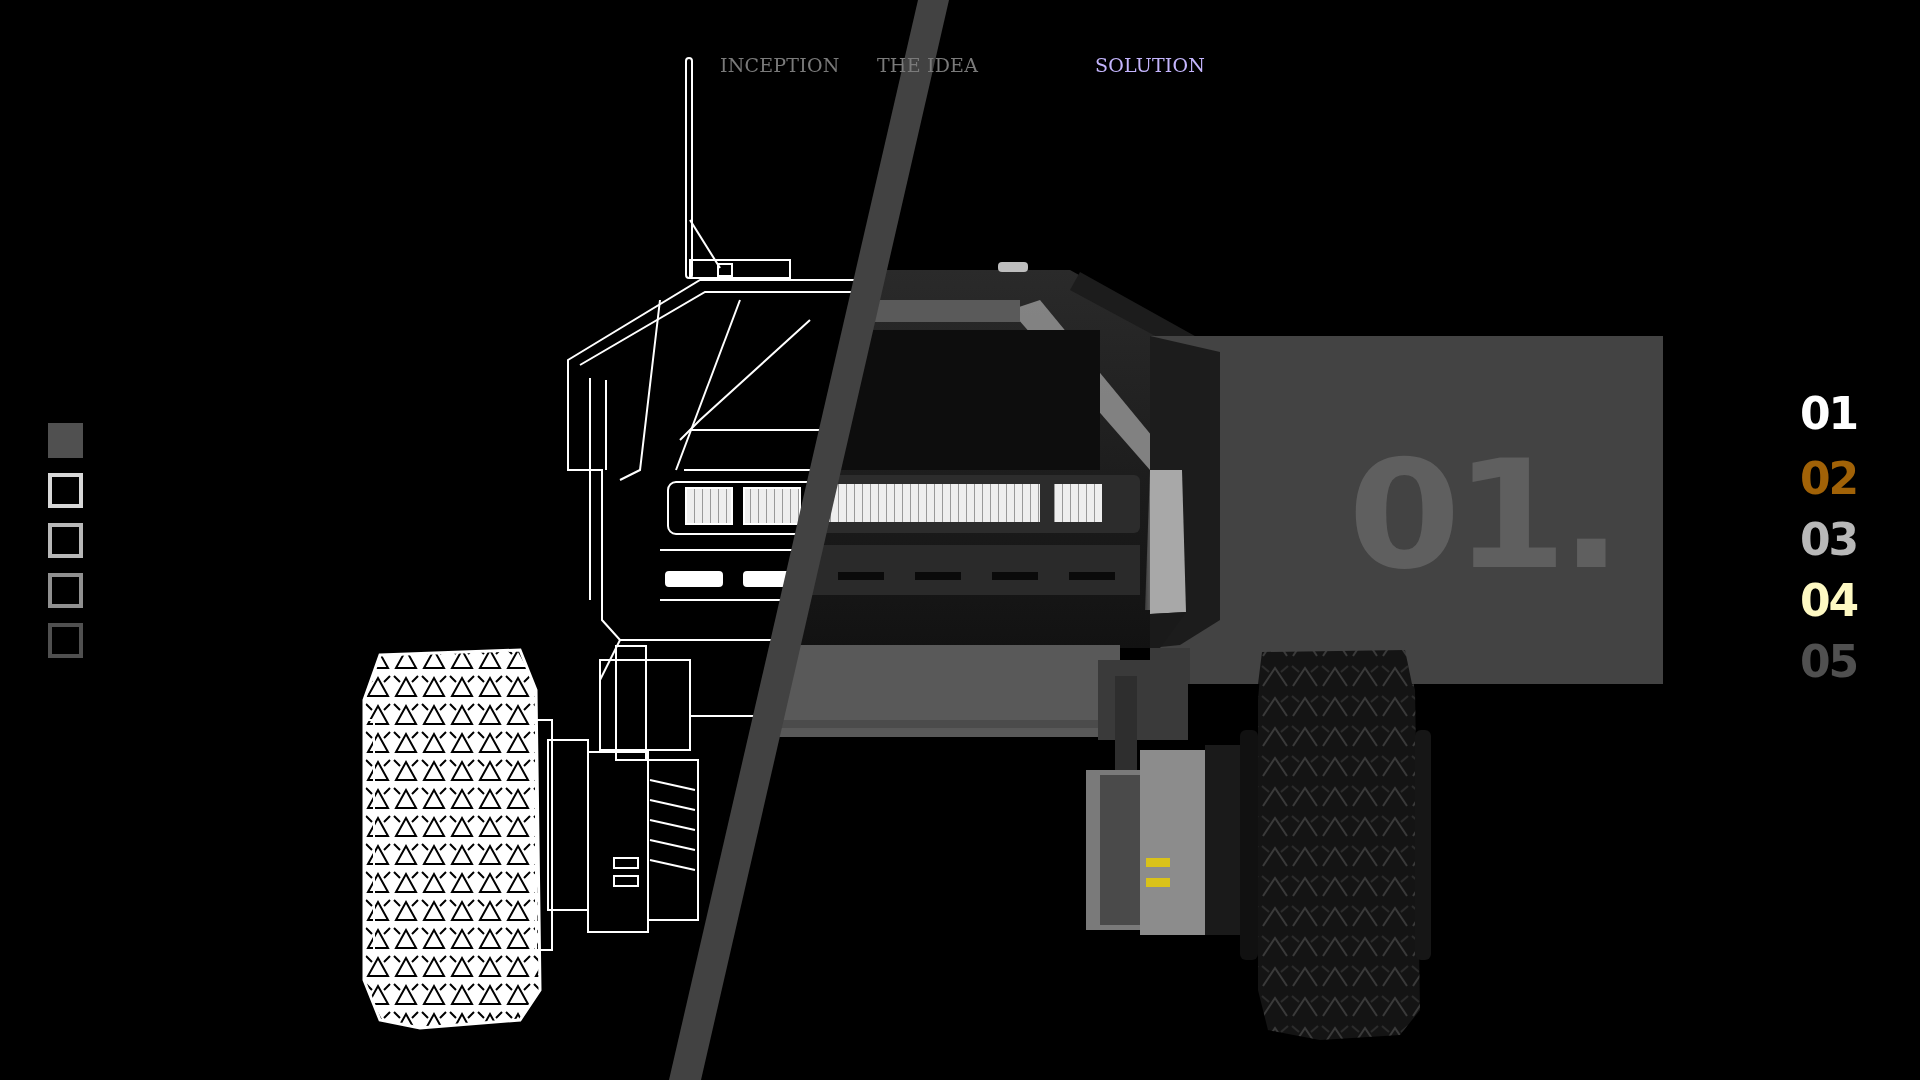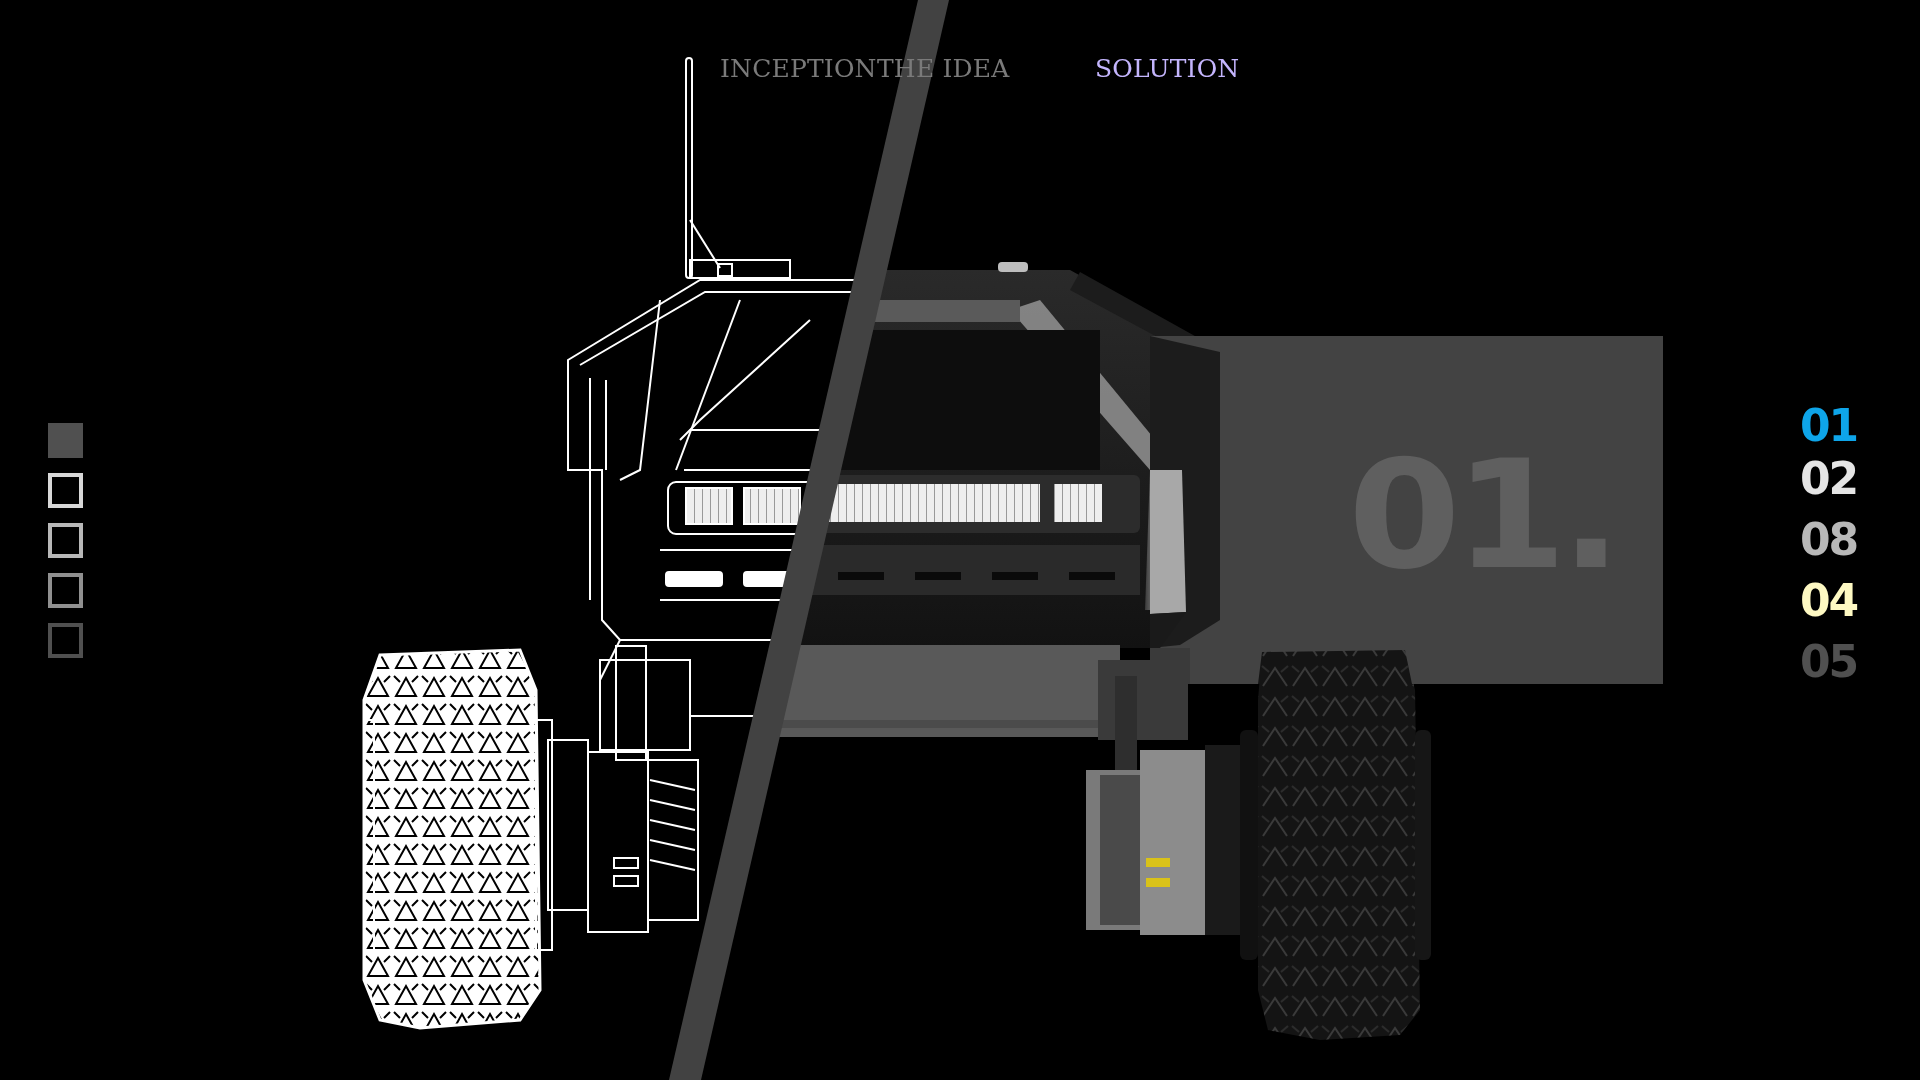--- a/index.html
+++ b/index.html
@@ -1,19 +1,19 @@
 <!DOCTYPE html>
 <html><head>
 <meta charset="utf-8">
 <style>
   html, body { margin:0; padding:0; }
   body { width:1920px; height:1080px; background:#000; overflow:hidden; position:relative; font-family:"Liberation Sans", sans-serif; }
   .abs { position:absolute; }
   
-  .nav-item { position:absolute; top:54px; font-family:"DejaVu Serif","Liberation Serif", serif; font-size:25px; letter-spacing:0.2px; cursor:pointer; white-space:nowrap; }
+  .nav-item { position:absolute; top:54px; font-family:"DejaVu Serif","Liberation Serif", serif; font-size:19px; letter-spacing:0.2px; cursor:pointer; white-space:nowrap; }
   
   #stripe { position:absolute; left:0; top:0; width:1920px; height:1080px; pointer-events:none; }
   
   .panel { position:absolute; left:1150px; top:336px; width:513px; height:348px; background:#434343; }
   .big-num { position:absolute; left:1348px; top:440px; font-family:"DejaVu Sans", sans-serif; font-weight:bold; font-size:150px; line-height:1; color:#5f5f5f; letter-spacing:-6px; transform:scaleX(1.08); transform-origin:left top; }
   
   .sq { position:absolute; left:48px; width:27px; height:27px; border:4px solid #505050; cursor:pointer; }
   
   .num { position:absolute; left:1800px; font-family:"DejaVu Sans", sans-serif; font-weight:bold; font-size:44px; line-height:1; letter-spacing:-2px; cursor:pointer; }
 </style>
@@ -159,18 +159,18 @@
 
 <div>
   <div class="sq" style="top:423px;background:#505050;border-color:#505050"></div>
   <div class="sq" style="top:473px;border-color:#d8d8d8"></div>
   <div class="sq" style="top:523px;border-color:#b8b8b8"></div>
   <div class="sq" style="top:573px;border-color:#909090"></div>
   <div class="sq" style="top:623px;border-color:#505050"></div>
 </div>
 
 <div>
-  <div class="num" style="top:404px;color:#0ea5e9">01</div>
-  <div class="num" style="top:457px;color:#e5e5e5">02</div>
-  <div class="num" style="top:518px;color:#b8b8b8">08</div>
+  <div class="num" style="top:392px;color:#ffffff">01</div>
+  <div class="num" style="top:457px;color:#a16207">02</div>
+  <div class="num" style="top:518px;color:#b8b8b8">03</div>
   <div class="num" style="top:579px;color:#fef9c3">04</div>
   <div class="num" style="top:640px;color:#505050">05</div>
 </div>
 
 </body></html>

